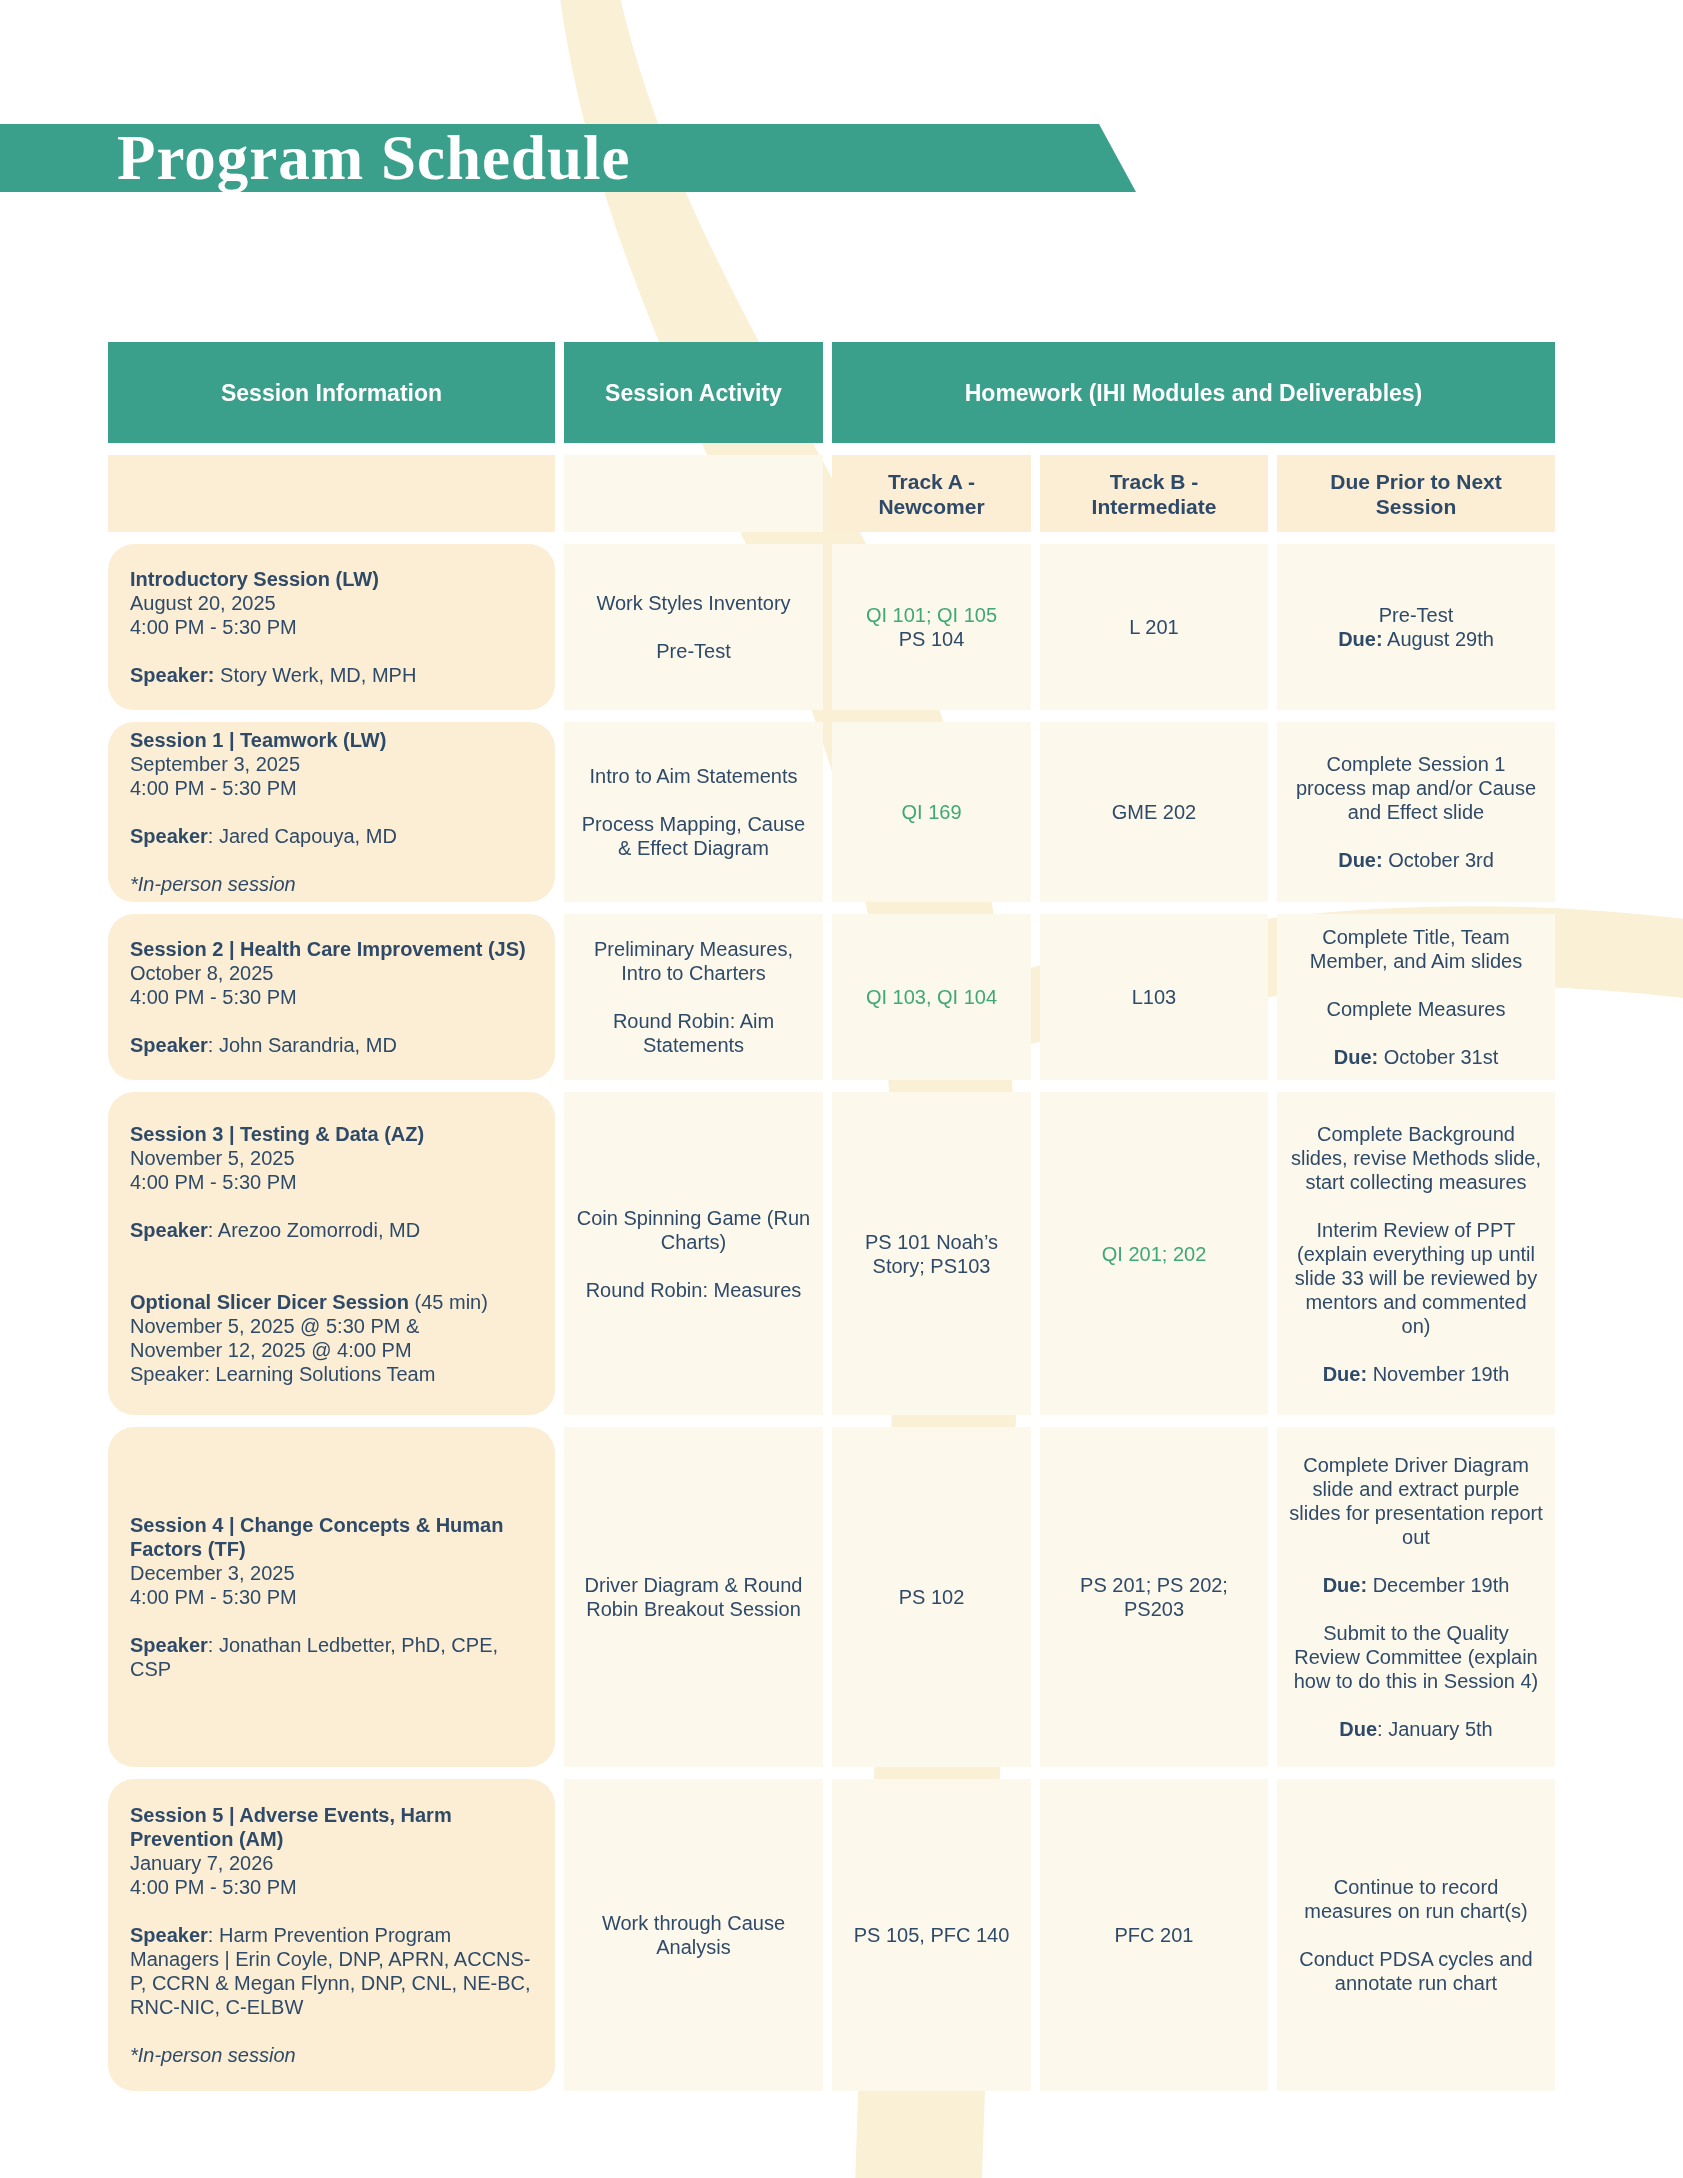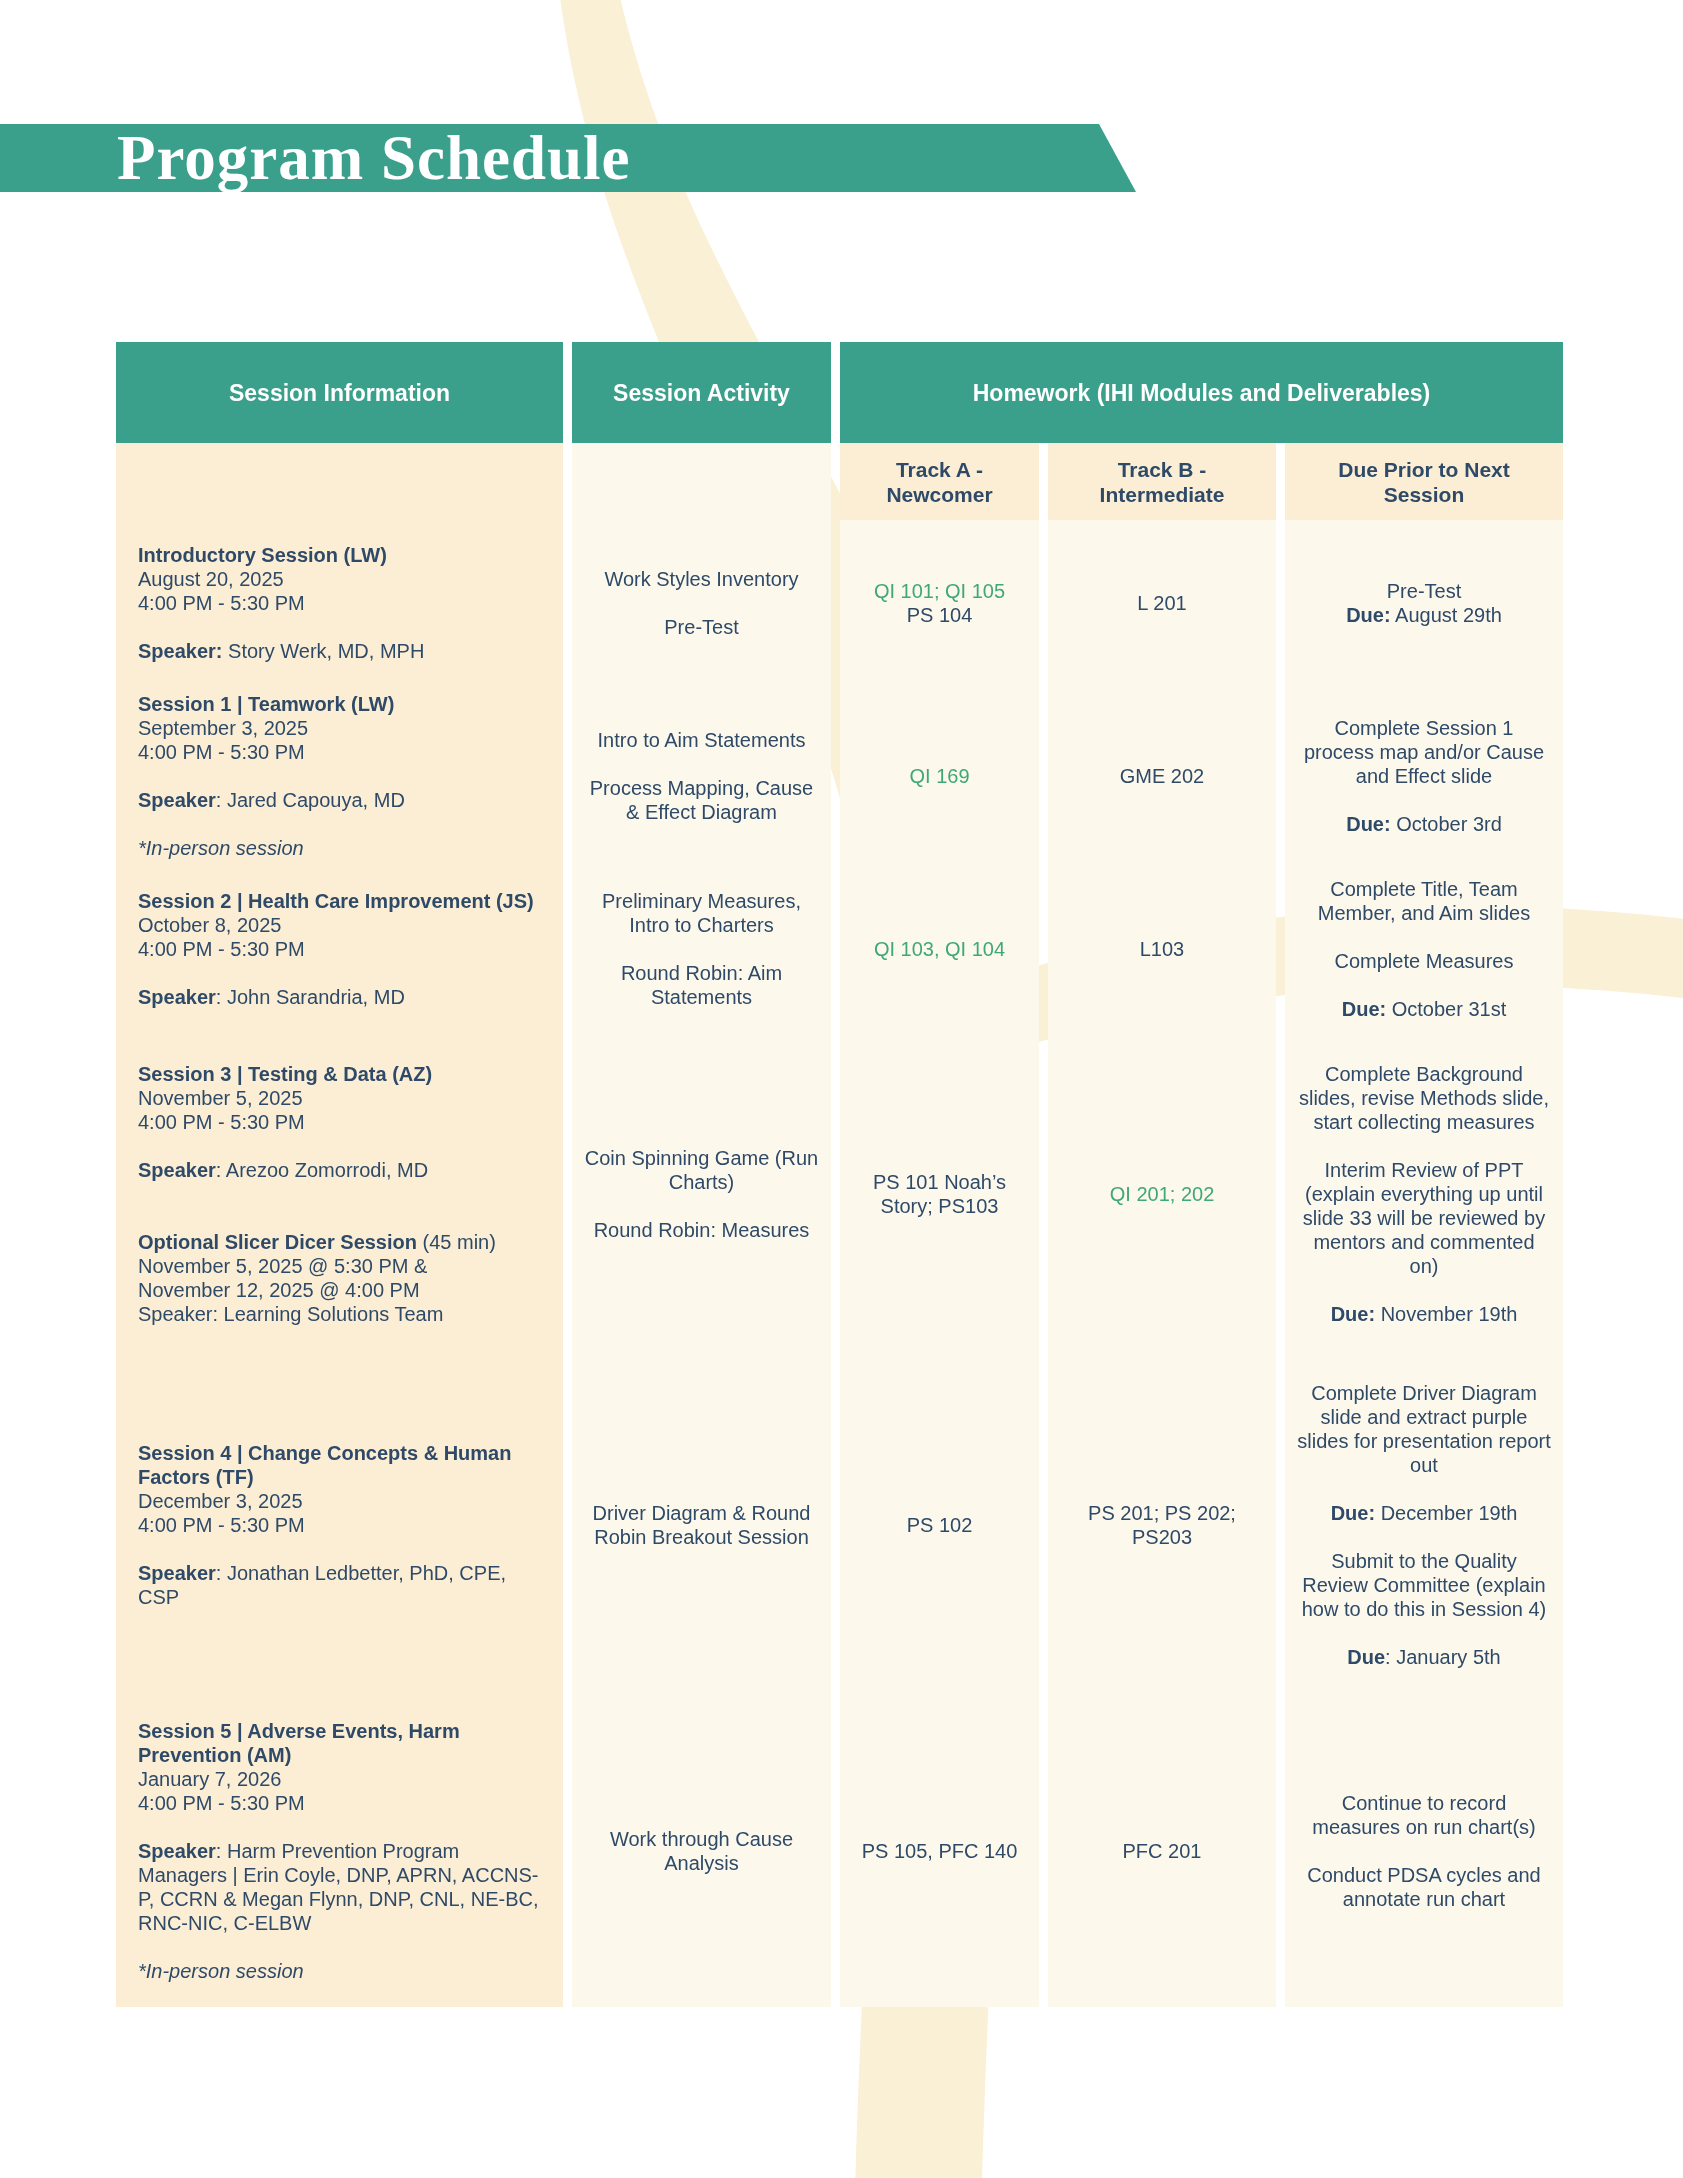--- a/index.html
+++ b/index.html
@@ -15,34 +15,34 @@
     background:var(--teal);
     clip-path:polygon(0 0,1099px 0,1136px 100%,0 100%);
     display:flex;align-items:center;
   }
   .banner h1{
     margin:0 0 0 117px;color:#ffffff;font-family:"Liberation Serif","DejaVu Serif",serif;
     font-weight:700;font-size:63px;letter-spacing:1px;line-height:1;
   }
   
   .sched{
-    position:absolute;left:116px;top:342px;z-index:1;
+    position:absolute;left:108px;top:342px;z-index:1;
     display:grid;
     grid-template-columns:447px 259px 199px 228px 278px;
     grid-template-rows:101px 77px 166px 180px 166px 323px 340px 312px;
-    gap:0 9px;
+    gap:12px 9px;
   }
   .cell{display:flex;flex-direction:column;justify-content:center;align-items:center;
     text-align:center;color:var(--navy);font-size:20px;line-height:24px;}
   .hdr{background:var(--teal);color:#ffffff;font-weight:700;font-size:23px;}
   .hdr-span{grid-column:3/6;}
   .sub{font-weight:700;font-size:21px;line-height:25px;padding:0 14px;box-sizing:border-box;}
   .dark{background:var(--cream-dark);}
   .light{background:var(--cream-light);}
-  .col1{align-items:flex-start;text-align:left;padding:14px 22px;box-sizing:border-box;}
+  .col1{align-items:flex-start;text-align:left;padding:14px 22px;box-sizing:border-box;border-radius:26px;}
   .pad{padding:10px 12px;box-sizing:border-box;}
   .ln{min-height:24px;}
   .bold{font-weight:700;}
   .italic{font-style:italic;}
   .green{color:var(--green);}
 </style>
 </head>
 <body style="color: rgb(46, 74, 104);">
 
 <svg id="bg-decor" width="1683" height="2178" viewBox="0 0 1700 2200" aria-hidden="true">

